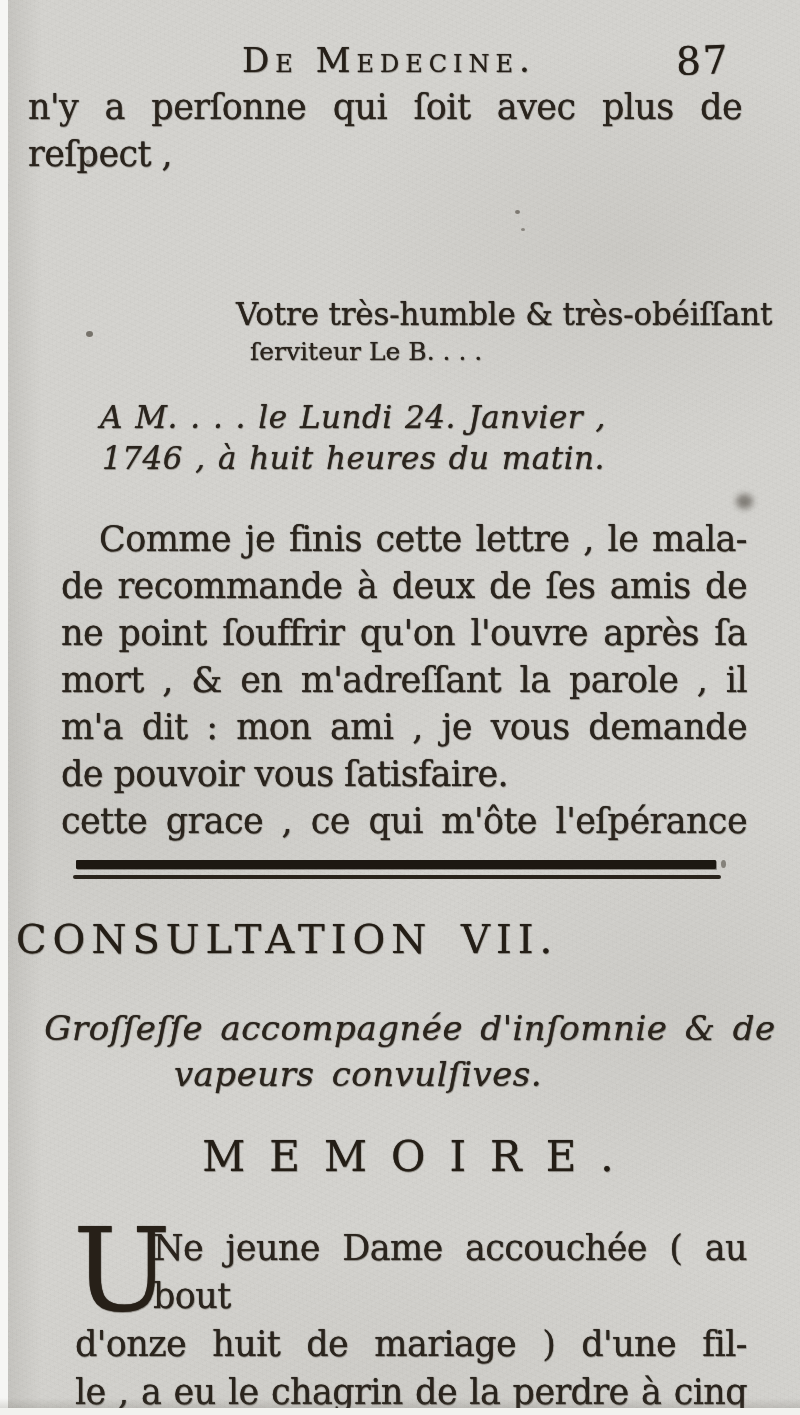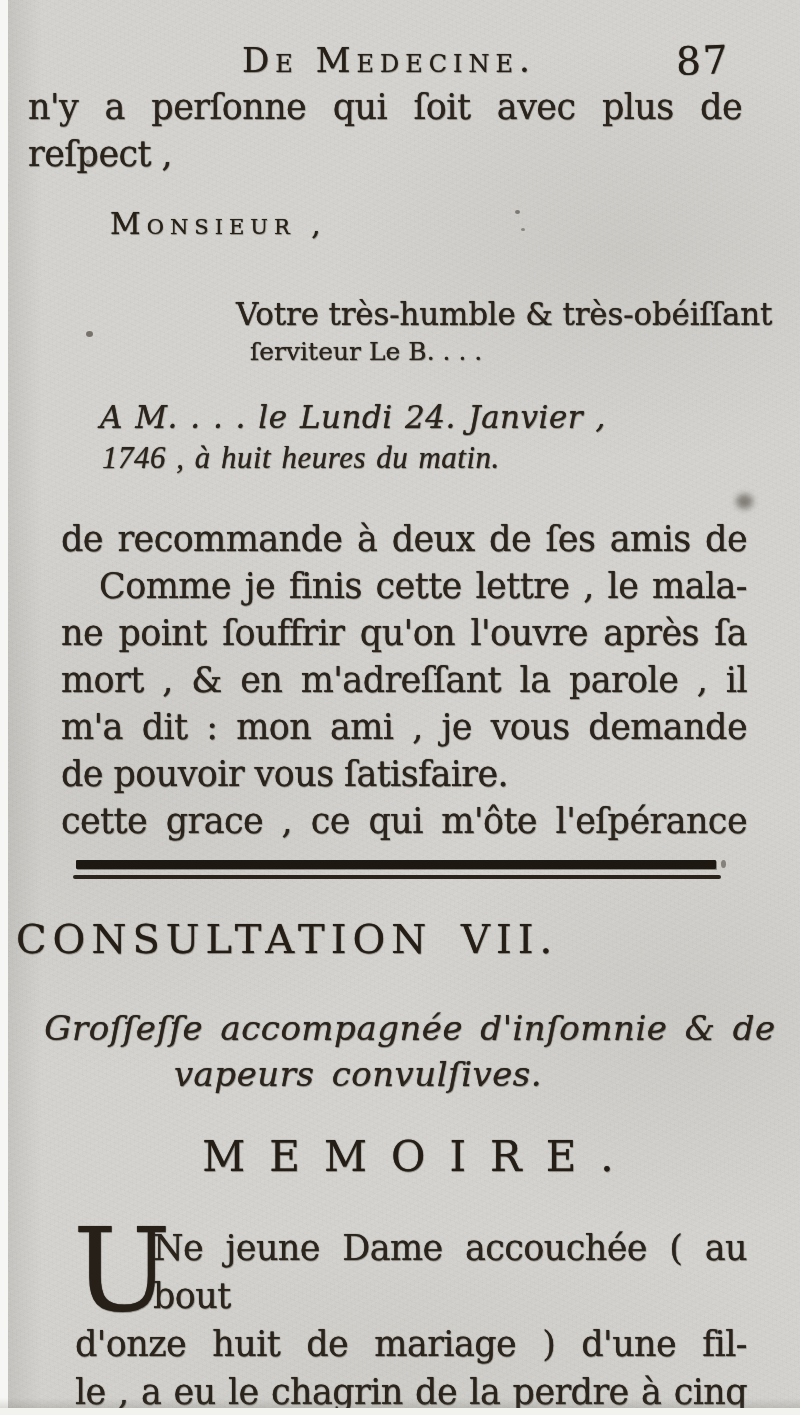--- a/index.html
+++ b/index.html
@@ -49,21 +49,21 @@
     font-variant-caps:small-caps;
     font-size:30px;letter-spacing:6px;
     color:#272118;
   }
 
   .closing1{ top:296px;left:236px;font-size:31px;letter-spacing:-0.2px; }
   .closing2{ top:337px;left:250px;font-size:25px; }
 
   .dateline{ font-style:italic;font-size:31px;letter-spacing:0.5px;word-spacing:2px;margin-left:40px; }
   .date1{ top:399px;left:60px; }
-  .date2{ top:440px;left:62px;font-family:Liberation Serif, serif; }
+  .date2{ top:440px;left:62px; }
 
   .postscript{ left:61px;top:516px;width:686px; }
   .postscript .body-line{ line-height:47px; }
   .indent{ padding-left:38px; }
 
   .rule-thick{ left:76px;top:860px;width:640px;height:9px;background:#1d1812;border-radius:1px;
                box-shadow:1px 1px 0 rgba(30,25,18,0.4); }
   .rule-thin{ left:73px;top:875px;width:648px;height:4px;background:#2a241c;border-radius:2px; }
 
   .consult-heading{
@@ -109,31 +109,30 @@
 <body>
 
 <div class="page">
 
   <div class="abs header-title ink">De Medecine.</div>
   <div class="abs page-number ink">87</div>
 
   <div class="abs body-line jline ink frag frag1">n'y a perſonne qui ſoit avec plus de</div>
   <div class="abs body-line ink frag frag2">reſpect ,</div>
 
-  <div class="abs salutation ink">Monsieur ,</div>
 
   <div class="abs closing1 ink">Votre très-humble &amp; très-obéiſſant</div>
   <div class="abs closing2 ink">ſerviteur Le B. . . .</div>
 
   <div class="abs dateline date1 ink">A M. . . . le Lundi 24. Janvier ,</div>
   <div class="abs dateline date2 ink">1746 , à huit heures du matin.</div>
 
   <div class="abs postscript">
+    <div class="body-line jline indent ink">Comme je finis cette lettre , le mala-</div>
     <div class="body-line jline ink">de recommande à deux de ſes amis de</div>
-    <div class="body-line jline indent ink">Comme je finis cette lettre , le mala-</div>
     <div class="body-line jline ink">ne point ſouffrir qu'on l'ouvre après ſa</div>
     <div class="body-line jline ink">mort , &amp; en m'adreſſant la parole , il</div>
     <div class="body-line jline ink">m'a dit : mon ami , je vous demande</div>
     <div class="body-line ink">de pouvoir vous ſatisfaire.</div>
     <div class="body-line jline ink">cette grace , ce qui m'ôte l'eſpérance</div>
   </div>
 
   <div class="abs rule-thick"></div>
   <div class="abs rule-thin"></div>
 

